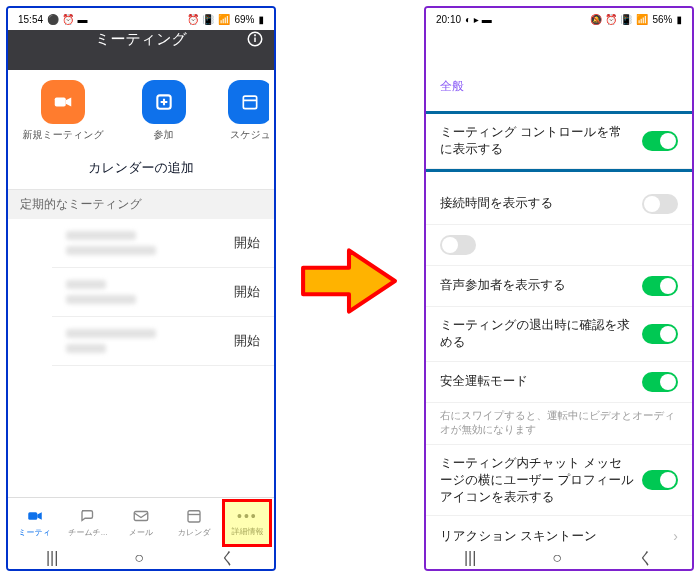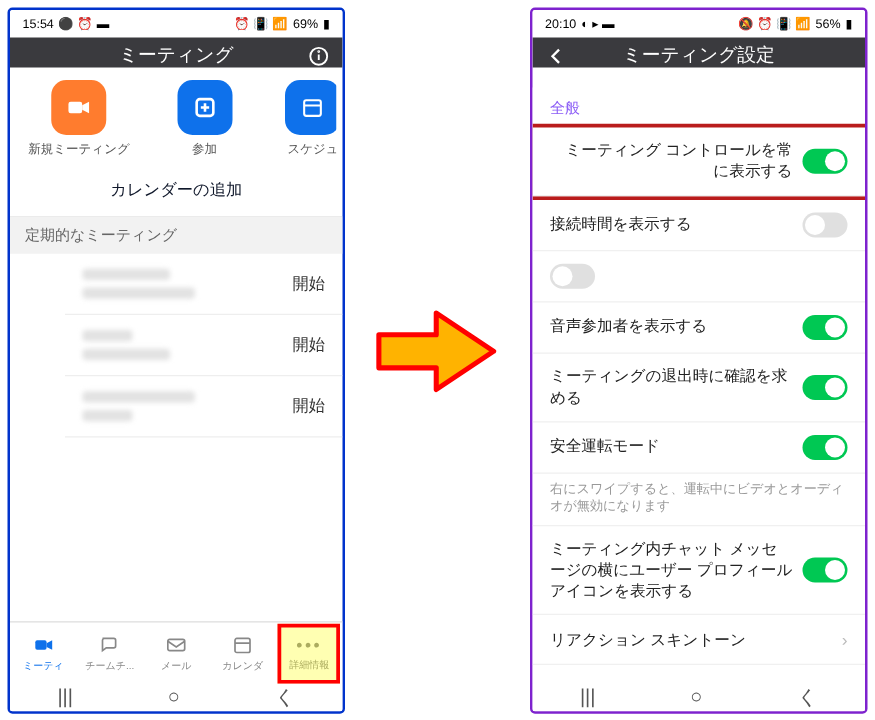--- a/index.html
+++ b/index.html
@@ -27,25 +27,25 @@
       justify-content: space-between;
       align-items: center;
       padding: 0 10px;
       font-size: 10px;
       color: #000;
       background: #fff;
     }
     .statusbar-left, .statusbar-right { display: flex; align-items: center; gap: 4px; }
     
     .titlebar {
-      height: 24px;
+      height: 40px;
       background: #3a3a3e;
       color: #fff;
       display: flex;
-      align-items: flex-end;
+      align-items: flex-start;
       justify-content: center;
       position: relative;
       font-size: 15px;
     }
     .titlebar .back { position: absolute; left: 10px; display: flex; align-items: center; }
     .titlebar .info { position: absolute; right: 10px; display: flex; align-items: center; }
     
     .action-row {
       display: flex;
       padding: 10px 5px 5px;
@@ -200,23 +200,22 @@
       width: 16px;
       height: 16px;
       border-radius: 50%;
       background: #fff;
       top: 2px;
     }
     .toggle.on::after { right: 2px; }
     .toggle.off::after { left: 2px; }
     
     .magenta-box {
-      border: 3px solid #b91c1c;
-      margin: 0 -3px;
-      text-align: right;
+      border: 3px solid #0369a1;
+      margin: 12px -3px;
     }
     
     .arrow-big {
       position: absolute;
       left: 298px;
       top: 245px;
       width: 102px;
       height: 72px;
     }
     
@@ -356,28 +355,20 @@
     <div class="statusbar-left">
       <span>20:10</span>
       <span>◐ ▸ ▬</span>
     </div>
     <div class="statusbar-right">
       <span>🔕 ⏰ 📳 📶</span>
       <span>56%</span>
       <span>▮</span>
     </div>
   </div>
-  <div class="titlebar">
-    <span class="back">
-      <svg viewBox="0 0 24 24" width="18" height="18" fill="none" stroke="#fff" stroke-width="2.5">
-          <path d="M15 5 L8 12 L15 19"></path>
-        </svg>
-    </span>
-    <span>ミーティング設定</span>
-  </div>
 
   <div class="settings-body">
     <div class="settings-section-label">全般</div>
 
     <div class="magenta-box">
       <div class="settings-row">
         <span class="settings-label">ミーティング コントロールを常に表示する</span>
         <div class="toggle on"></div>
       </div>
     </div>

